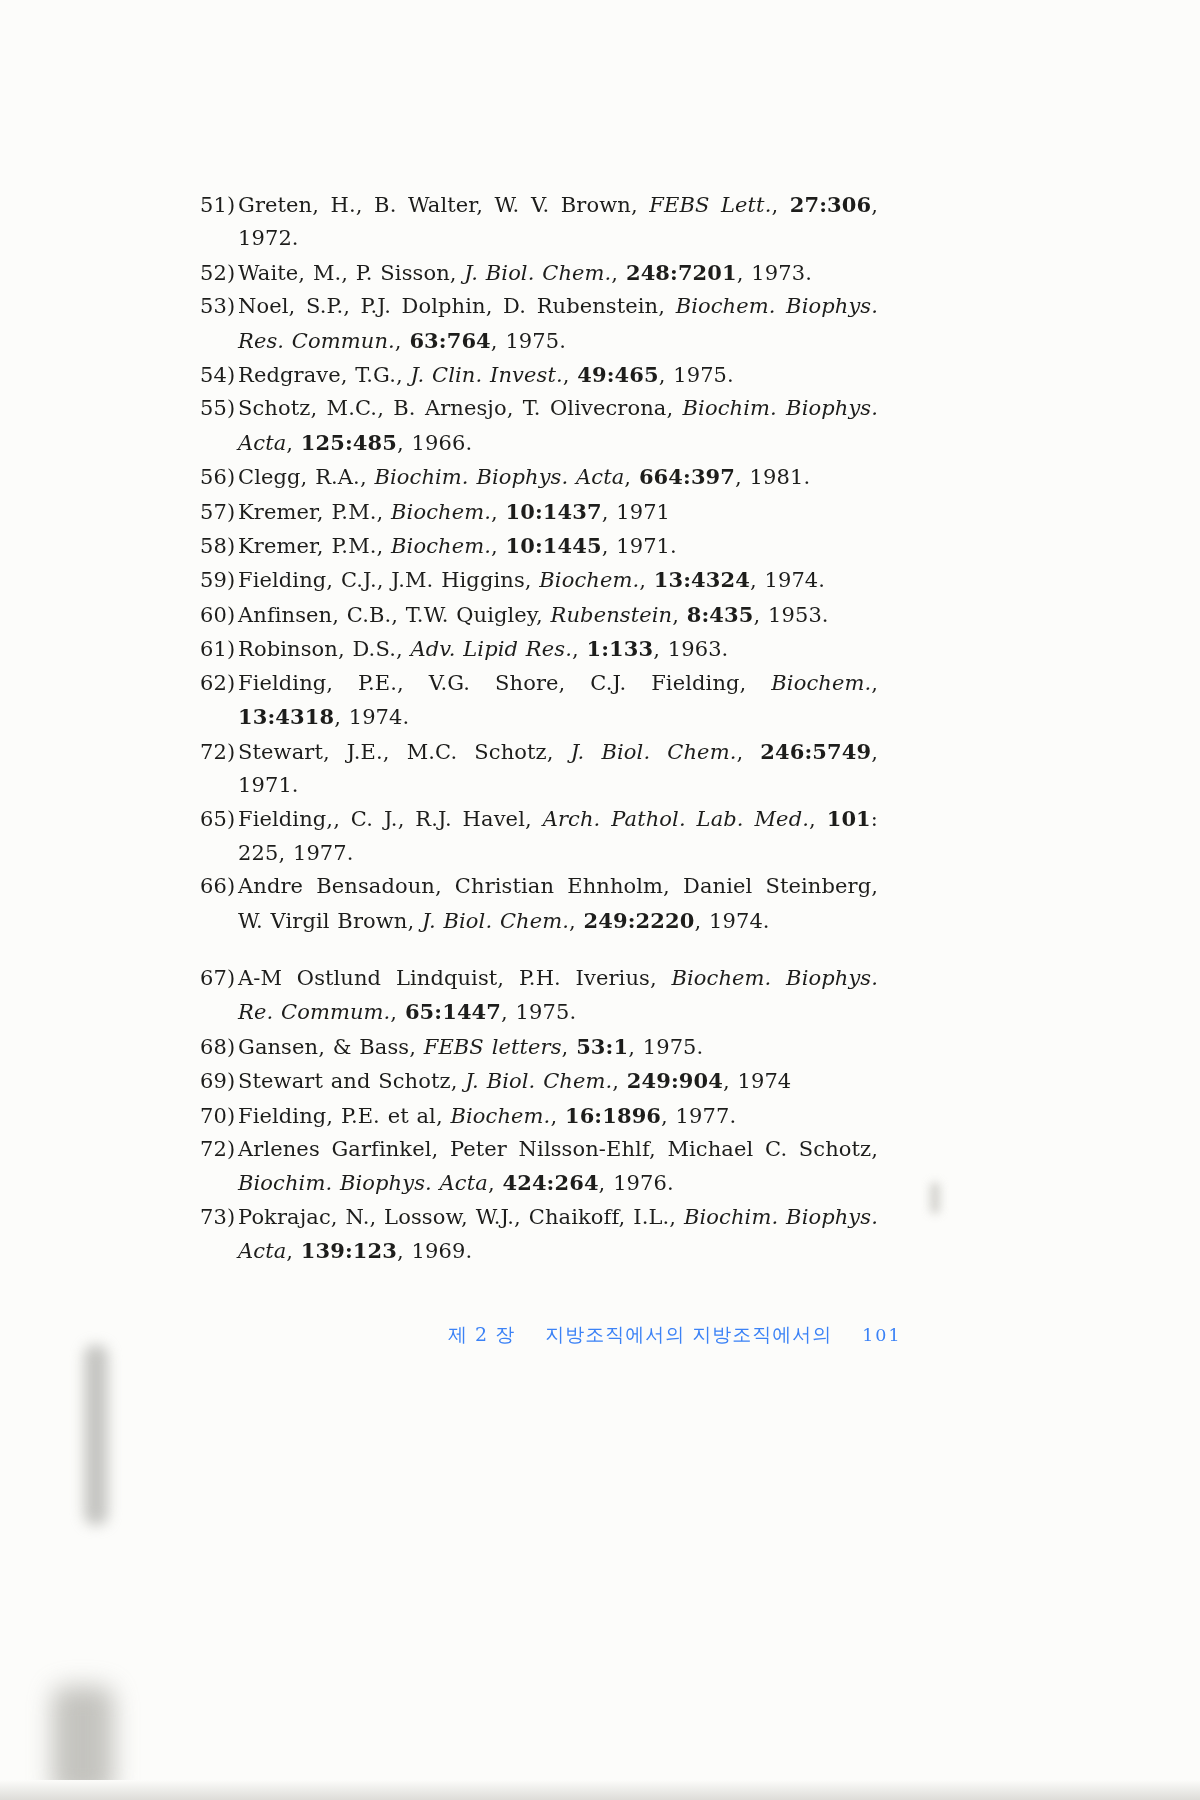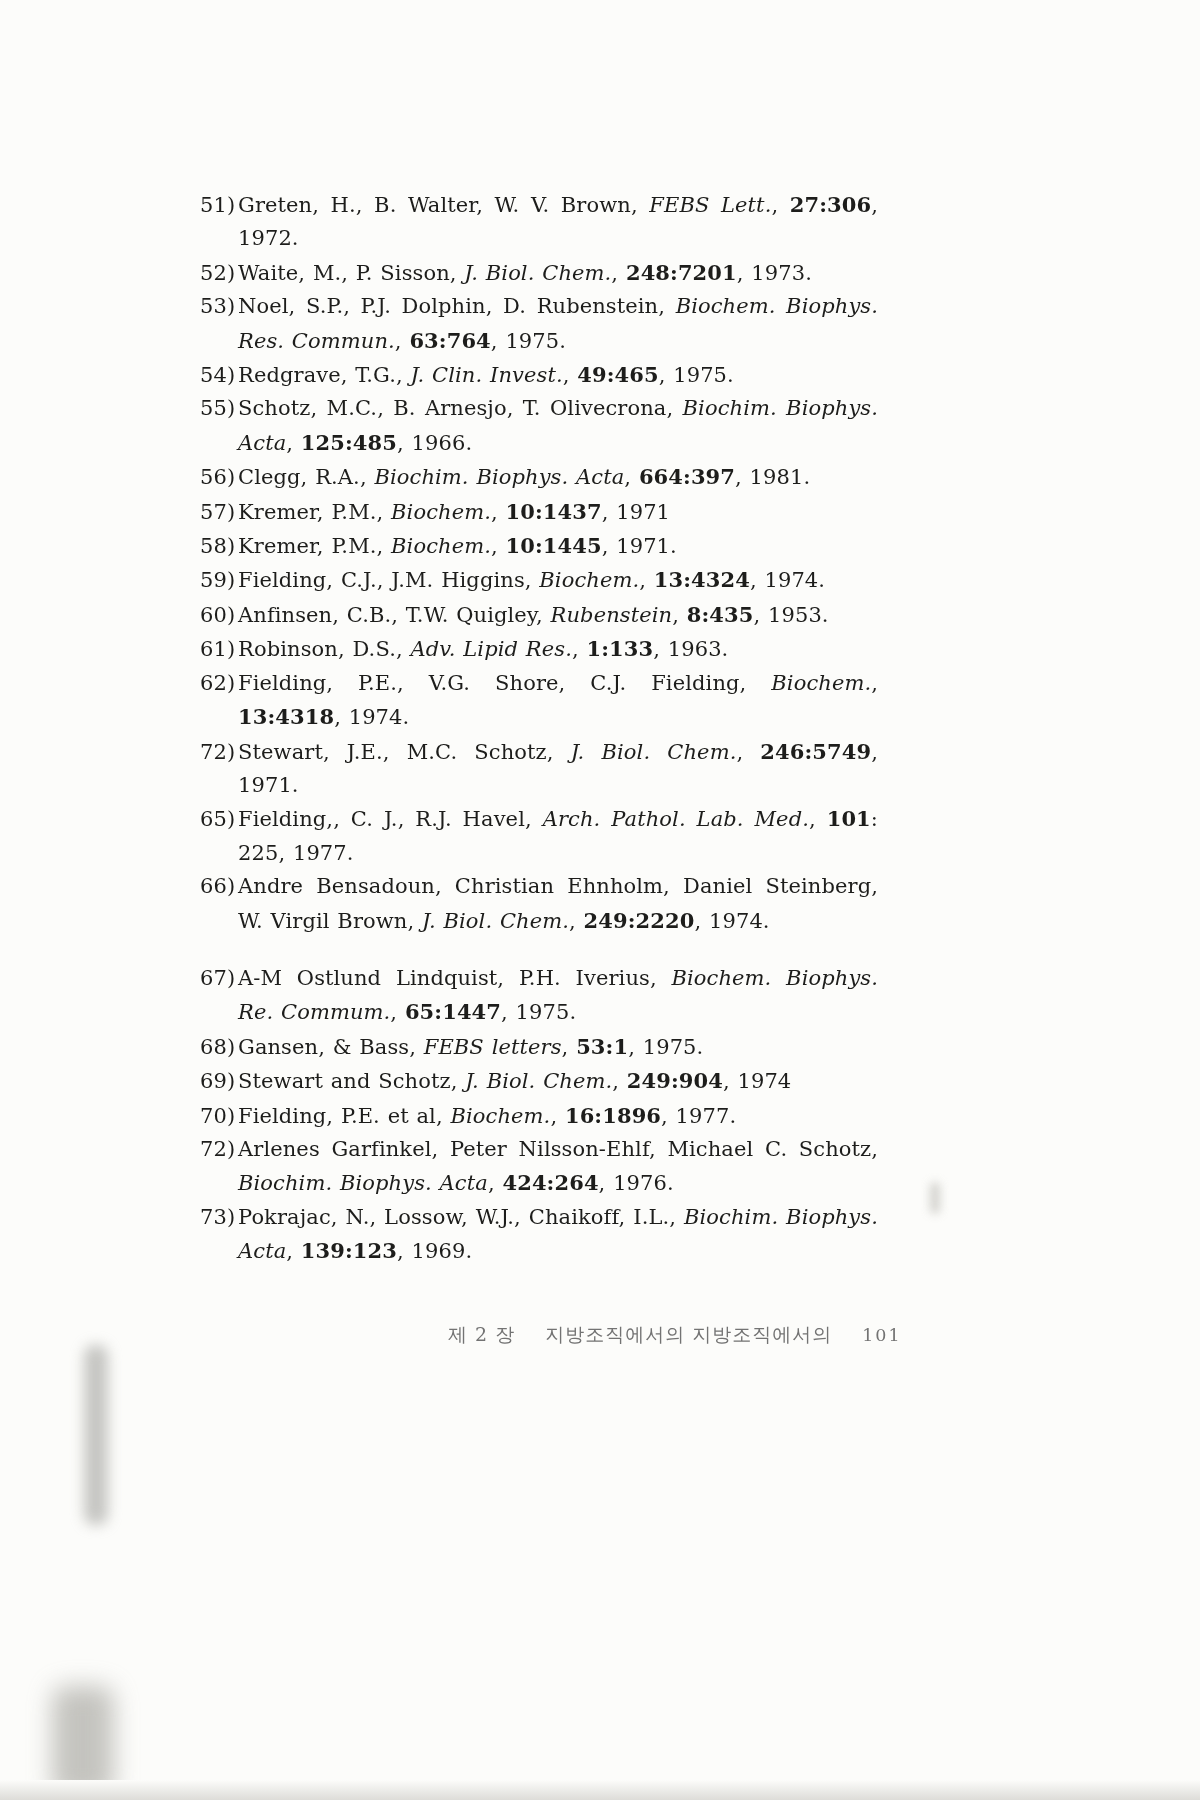--- a/index.html
+++ b/index.html
@@ -37,21 +37,21 @@
   .seg-i { font-style:italic; }
   .seg-b { font-weight:bold; }
   .footer {
     position:absolute;
     left:448px; top:1322px;
     display:flex;
     align-items:baseline;
     gap:30px;
     font-size:19px;
     letter-spacing:1px;
-    color:#737373;
+    color:#3b82f6;
   }
   .footer .pageno {
     font-size:17.5px;
     letter-spacing:2px;
   }
   
   .artifact { position:absolute; pointer-events:none; }
   .shadow-left {
     left:84px; top:1345px; width:24px; height:180px;
     background:#a8a8a4; filter:blur(7px); opacity:.65;

